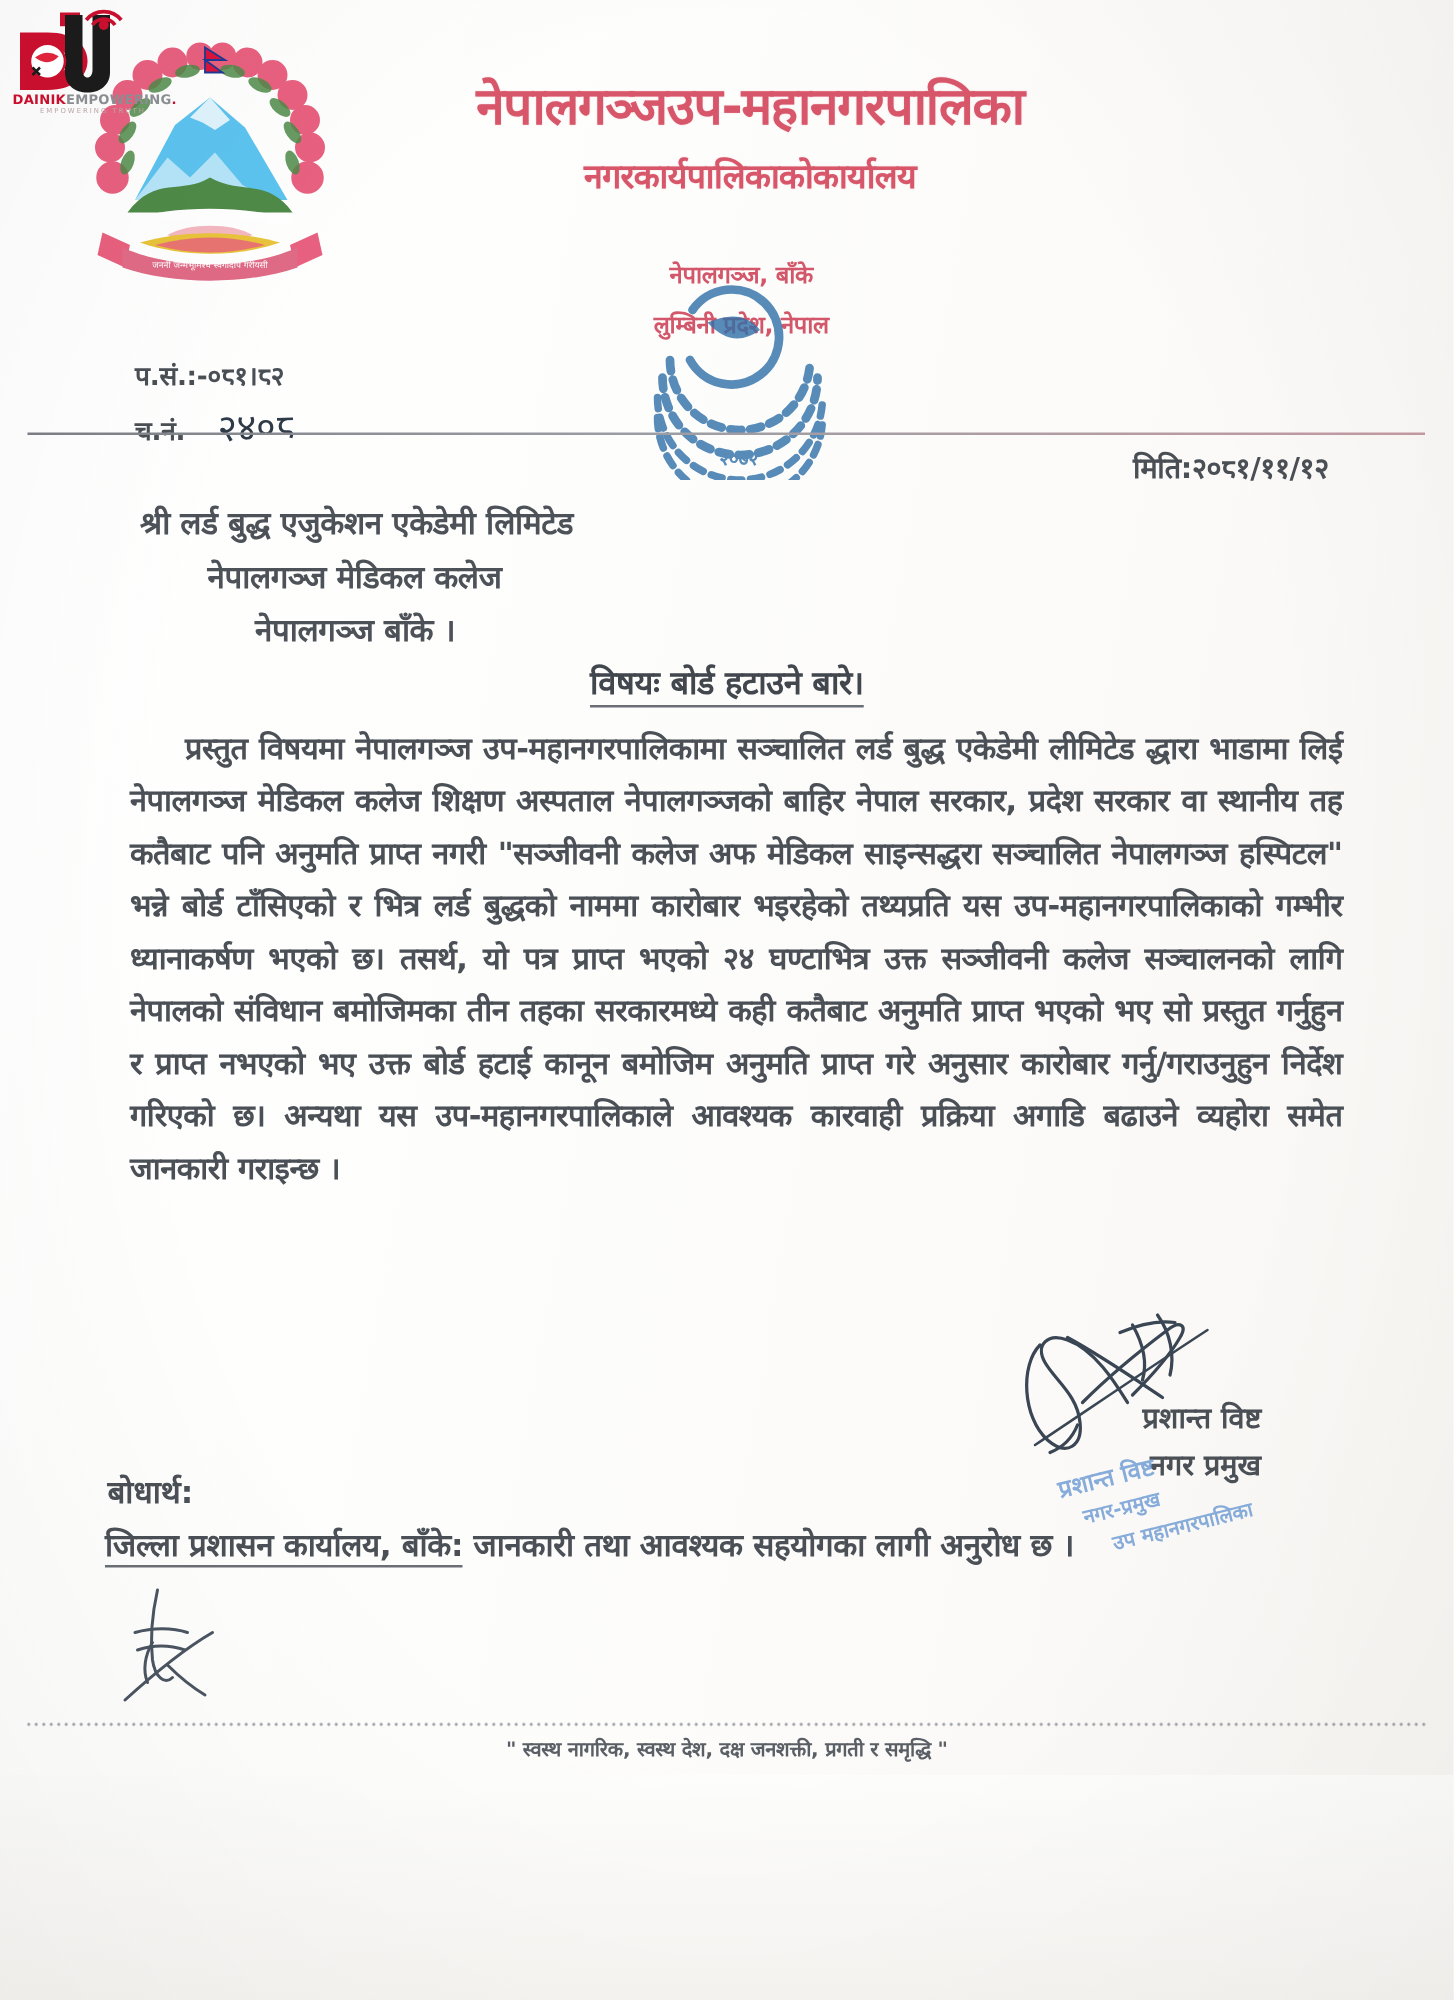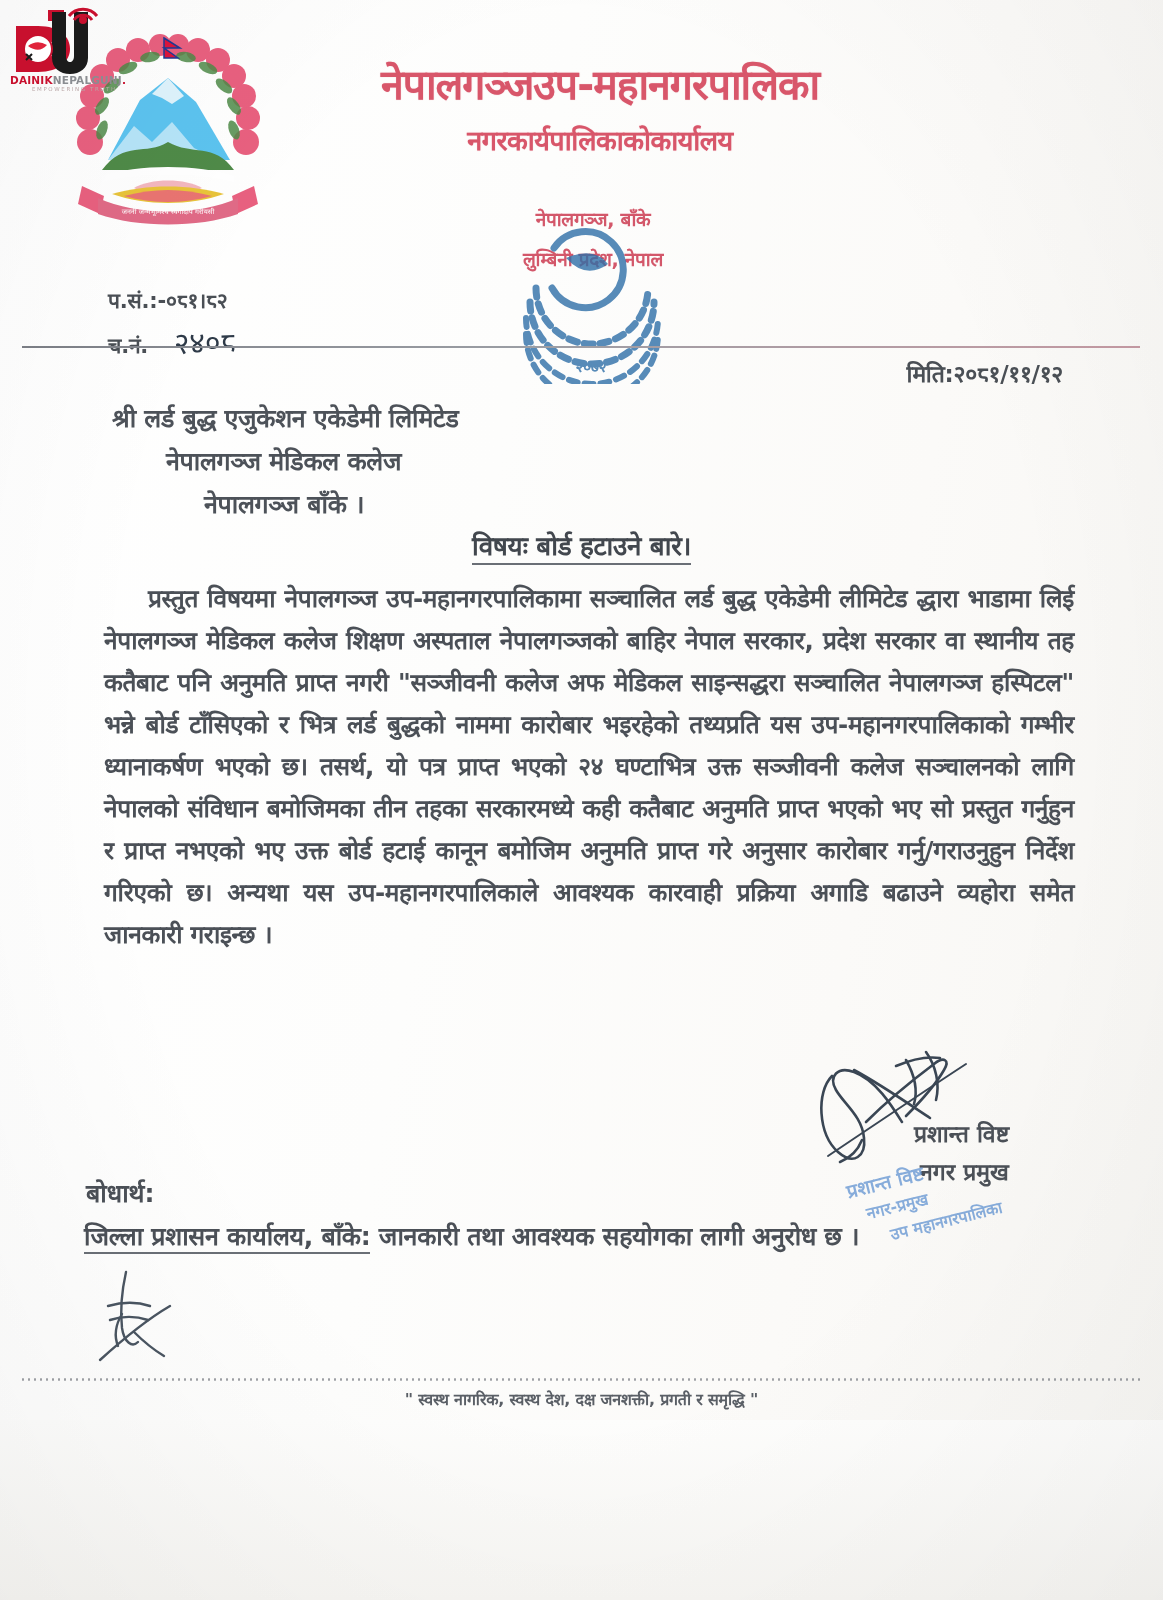--- a/index.html
+++ b/index.html
@@ -207,21 +207,21 @@
 
       <circle cx="30" cy="43" r="14" fill="#ffffff" stroke="#c8102e" stroke-width="2"></circle>
       <path d="M20 40 q9 -7 19 -1 q-8 9 -19 1 Z" fill="#e0243c"></path>
       <path d="M24 48 l-6 6 m0 -6 l6 6" stroke="#1b1b1b" stroke-width="2"></path>
 
       <circle cx="75" cy="14" r="4" fill="#c8102e"></circle>
       <path d="M66 14 a11 11 0 0 1 18 0" fill="none" stroke="#c8102e" stroke-width="3"></path>
       <path d="M61 10 a18 18 0 0 1 28 0" fill="none" stroke="#c8102e" stroke-width="3"></path>
     </svg>
     <div class="wm-text">
-      <span class="t1">DAINIK</span><span class="t2">NEPALGUNJ</span><span class="t3">.</span>
+      <span class="t1">DAINIK</span><span class="t2">EMPOWERING</span><span class="t3">.</span>
     </div>
     <div class="wm-sub">EMPOWERING TRUTH</div>
   </div>
 
   <div class="emblem">
     <svg width="200" height="195" viewBox="0 0 200 195">
 
       <g>
 
         <g fill="#e8607f">

